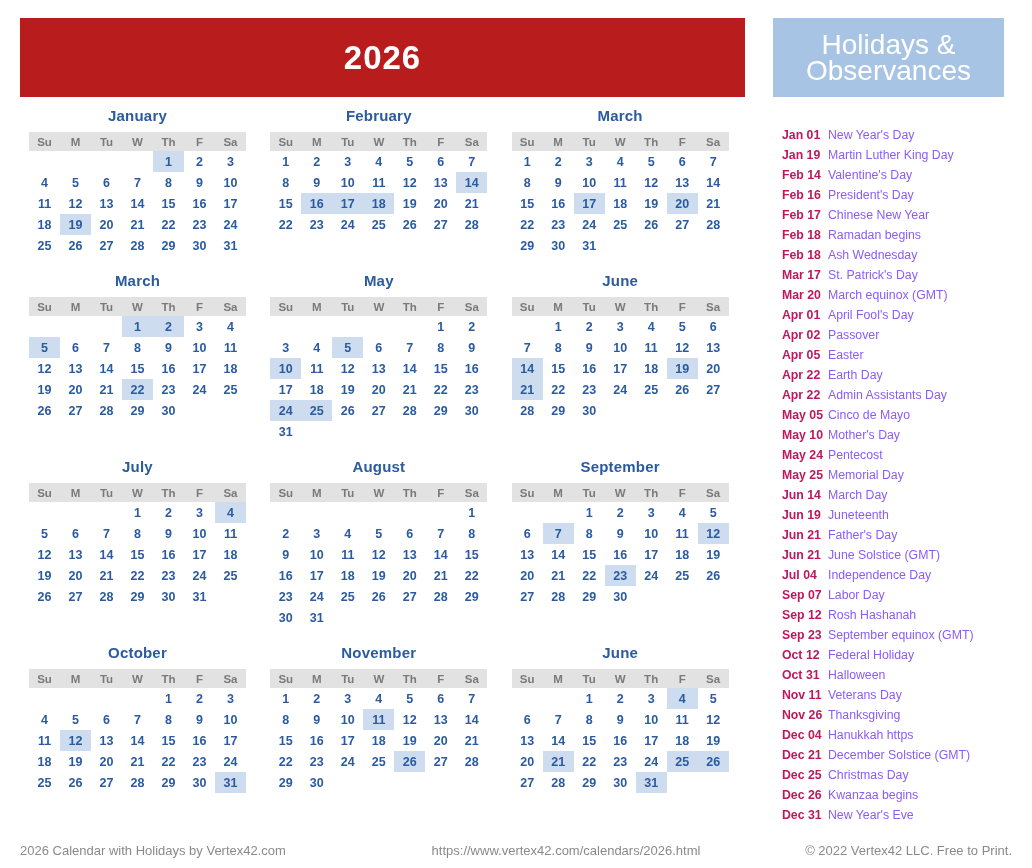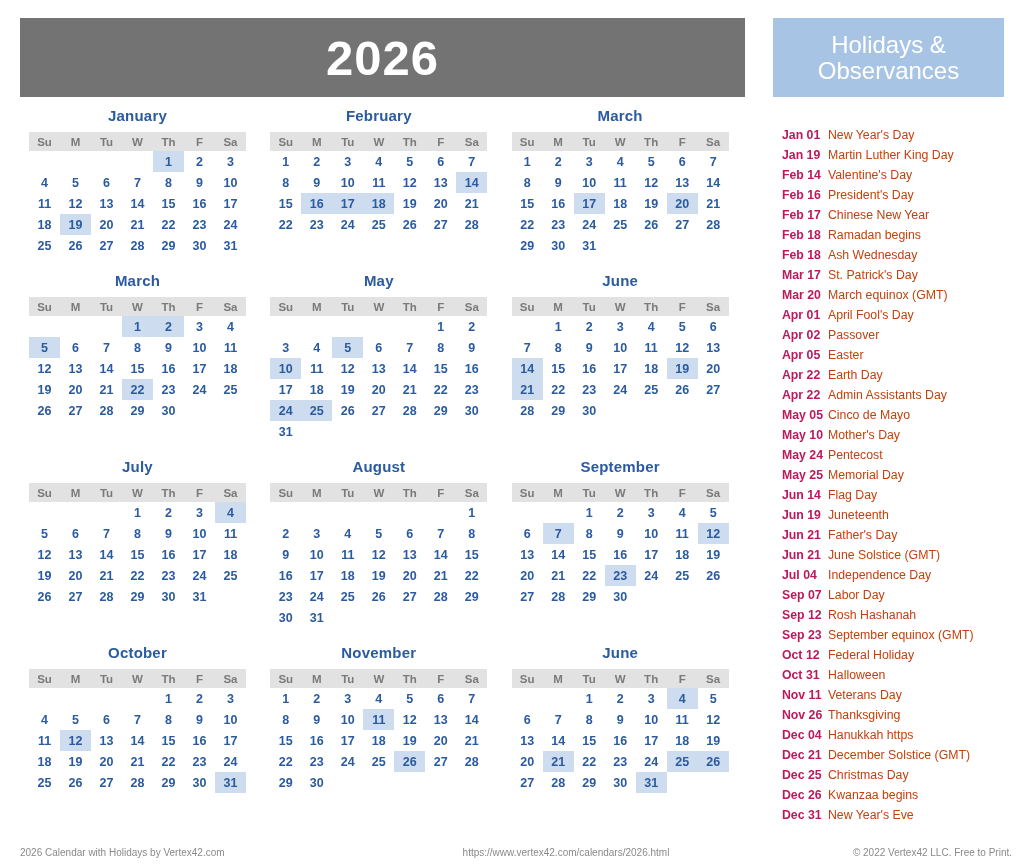--- a/index.html
+++ b/index.html
@@ -22,39 +22,39 @@
     padding: 18px 20px 0 20px;
   }
   .top-row {
     display: flex;
     align-items: flex-start;
     gap: 28px;
   }
   .year-banner {
     width: 725px;
     height: 79px;
-    background: #737373;
+    background: #b91c1c;
     color: #ffffff;
     display: flex;
     align-items: center;
     justify-content: center;
-    font-size: 49px;
+    font-size: 33px;
     font-weight: bold;
     letter-spacing: 1px;
   }
   .holiday-header {
     width: 231px;
     height: 79px;
     background: #a8c4e4;
     color: #ffffff;
     display: flex;
     flex-direction: column;
     align-items: center;
     justify-content: center;
-    font-size: 24px;
+    font-size: 28px;
     line-height: 26px;
     text-align: center;
   }
   .body-row {
     display: flex;
     gap: 40px;
     margin-top: 10px;
   }
   .months-area {
     width: 725px;
@@ -120,30 +120,30 @@
     color: #4472ac;
     white-space: nowrap;
   }
   .holiday-date {
     width: 46px;
     flex: none;
     font-weight: bold;
     color: #be185d;
   }
   .holiday-name {
-    color: #c2410c;
+    color: #8b5cf6;
   }
   .footer {
     position: absolute;
     left: 20px;
     right: 20px;
     bottom: 10px;
     display: flex;
     align-items: center;
-    font-size: 10px;
+    font-size: 13px;
     color: #8a8a8a;
   }
   .footer-left { width: 350px; }
   .footer-center { flex: 1; text-align: center; }
   .footer-right { width: 250px; text-align: right; }
 </style>
 </head>
 <body>
 
 <div class="page">
@@ -997,21 +997,21 @@
         <div class="holiday-row">
           <div class="holiday-date">May 24</div>
           <div class="holiday-name">Pentecost</div>
         </div>
         <div class="holiday-row">
           <div class="holiday-date">May 25</div>
           <div class="holiday-name">Memorial Day</div>
         </div>
         <div class="holiday-row">
           <div class="holiday-date">Jun 14</div>
-          <div class="holiday-name">Flag Day</div>
+          <div class="holiday-name">March Day</div>
         </div>
         <div class="holiday-row">
           <div class="holiday-date">Jun 19</div>
           <div class="holiday-name">Juneteenth</div>
         </div>
         <div class="holiday-row">
           <div class="holiday-date">Jun 21</div>
           <div class="holiday-name">Father's Day</div>
         </div>
         <div class="holiday-row">

